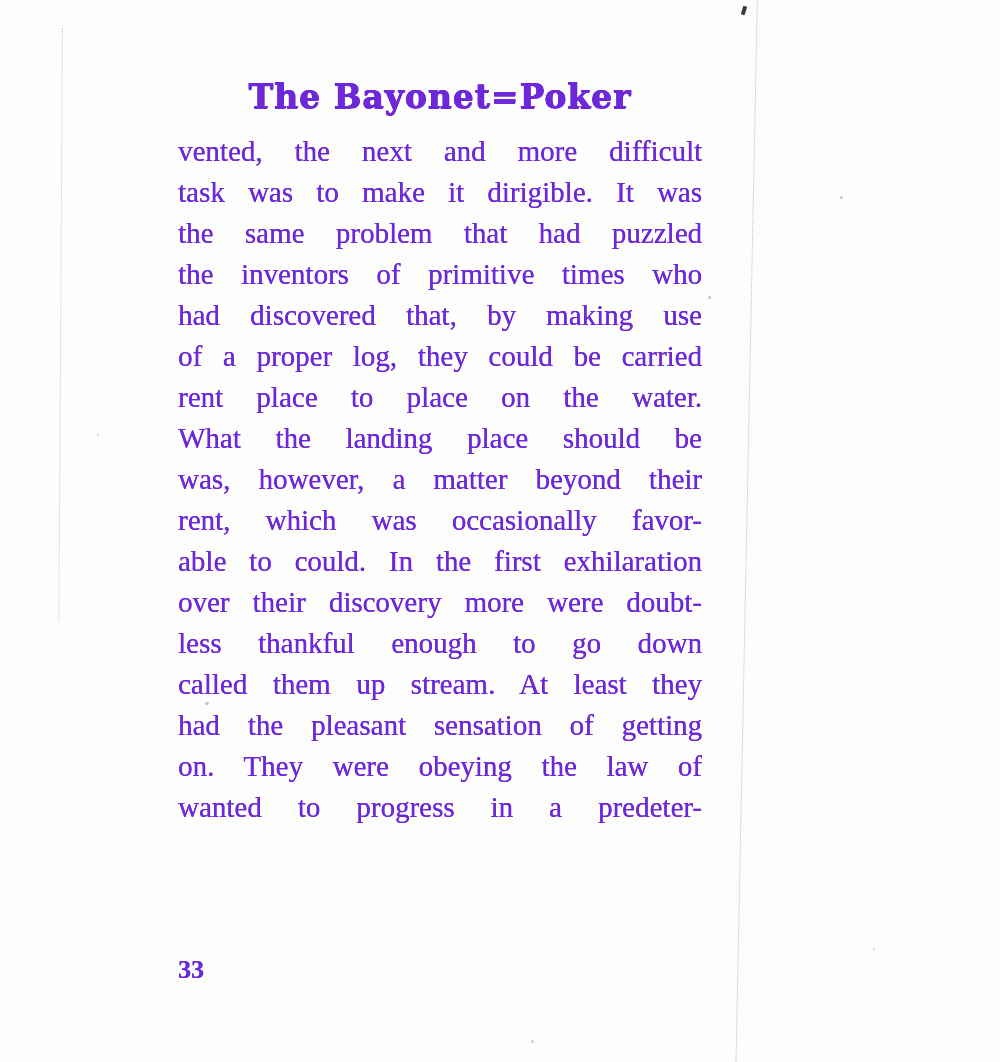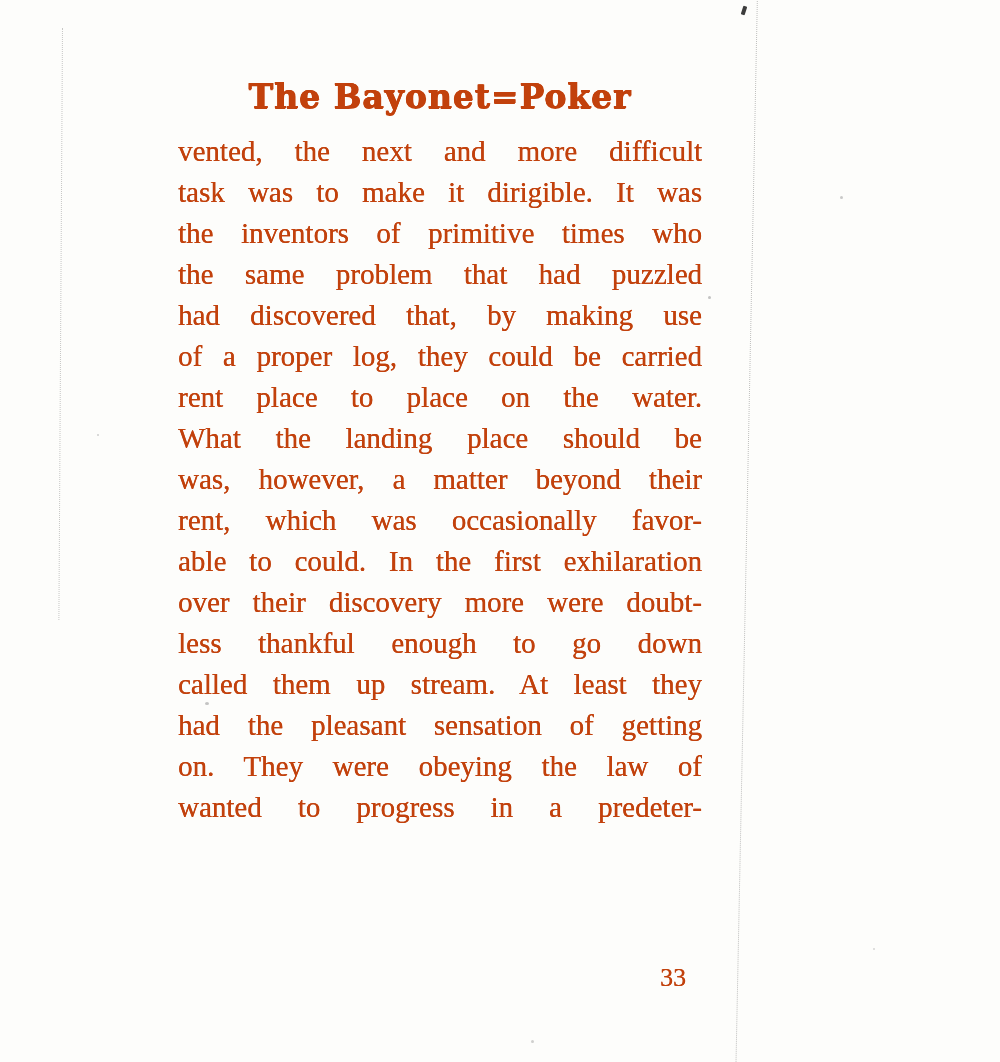--- a/index.html
+++ b/index.html
@@ -7,21 +7,21 @@
     padding: 0;
     background: #ffffff;
   }
   .scan {
     position: relative;
     width: 1000px;
     height: 1062px;
     background: #fdfdfb;
     overflow: hidden;
     font-family: "Liberation Serif", serif;
-    color: #c2410c;
+    color: #6d28d9;
   }
   
   .edge-line {
     position: absolute;
     width: 0;
   }
   .edge-line.left {
     left: 62px;
     top: 28px;
     height: 592px;
@@ -67,25 +67,24 @@
     text-align-last: justify;
     text-shadow: 0.25px 0 0 currentColor;
     overflow: hidden;
     white-space: nowrap;
   }
   .pagenum {
     position: absolute;
     top: 955px;
     left: 178px;
     width: 508px;
-    text-align: right;
+    text-align: left;
     font-size: 26px;
-    font-weight: normal;
+    font-weight: bold;
     text-shadow: 0.3px 0 0 currentColor;
-    margin-top: 8px;
   }
   
   .speck {
     position: absolute;
     background: #8a8a8a;
     border-radius: 50%;
   }
   .speck.dark {
     background: #3c3c3c;
     border-radius: 1px;
@@ -97,22 +96,22 @@
 <div class="scan">
 
   <div class="edge-line left"></div>
   <div class="edge-line right"></div>
 
   <h1 class="title">The Bayonet=Poker</h1>
 
   <div class="textblock">
     <div class="line">vented, the next and more difficult</div>
     <div class="line">task was to make it dirigible. It was</div>
+    <div class="line">the same problem that had puzzled</div>
     <div class="line">the inventors of primitive times who</div>
-    <div class="line">the same problem that had puzzled</div>
     <div class="line">had discovered that, by making use</div>
     <div class="line">of a proper log, they could be carried</div>
     <div class="line">rent place to place on the water.</div>
     <div class="line">What the landing place should be</div>
     <div class="line">was, however, a matter beyond their</div>
     <div class="line">rent, which was occasionally favor-</div>
     <div class="line">able to could. In the first exhilaration</div>
     <div class="line">over their discovery more were doubt-</div>
     <div class="line">less thankful enough to go down</div>
     <div class="line">called them up stream. At least they</div>

